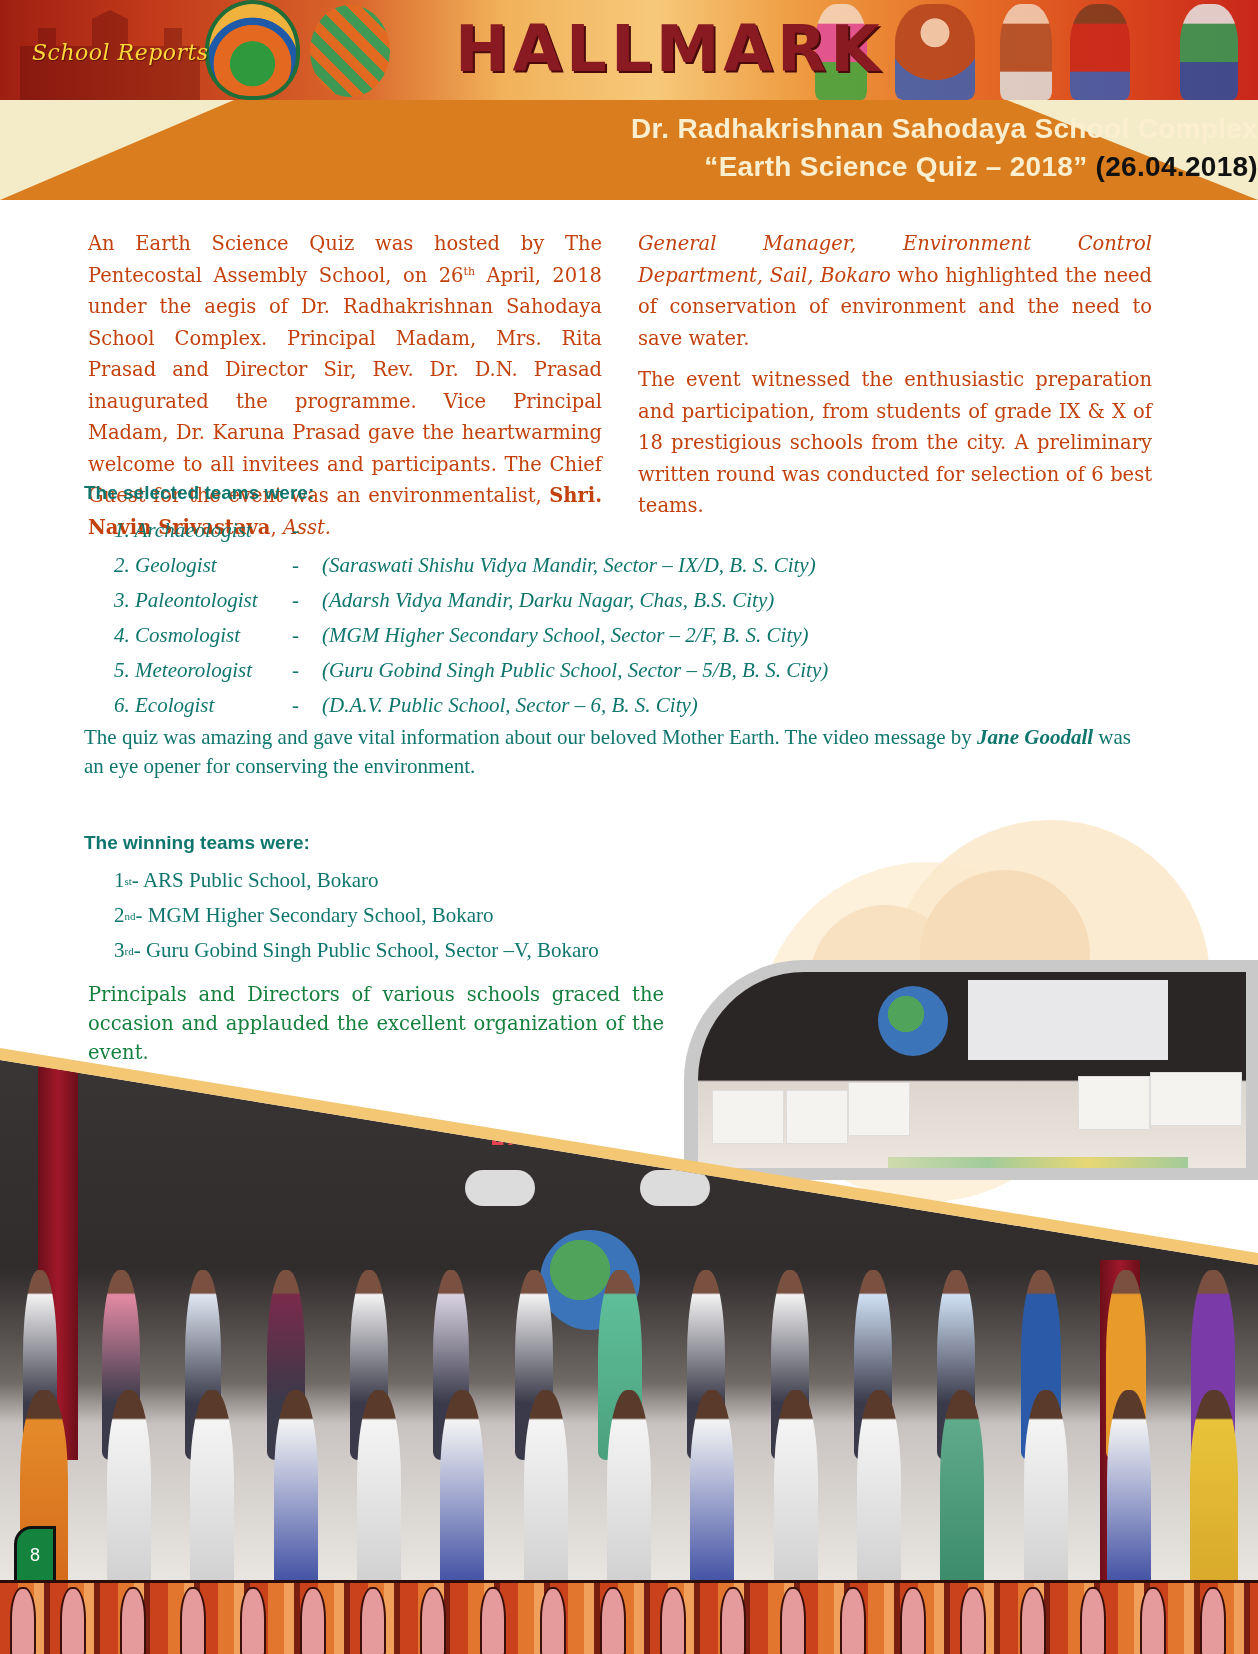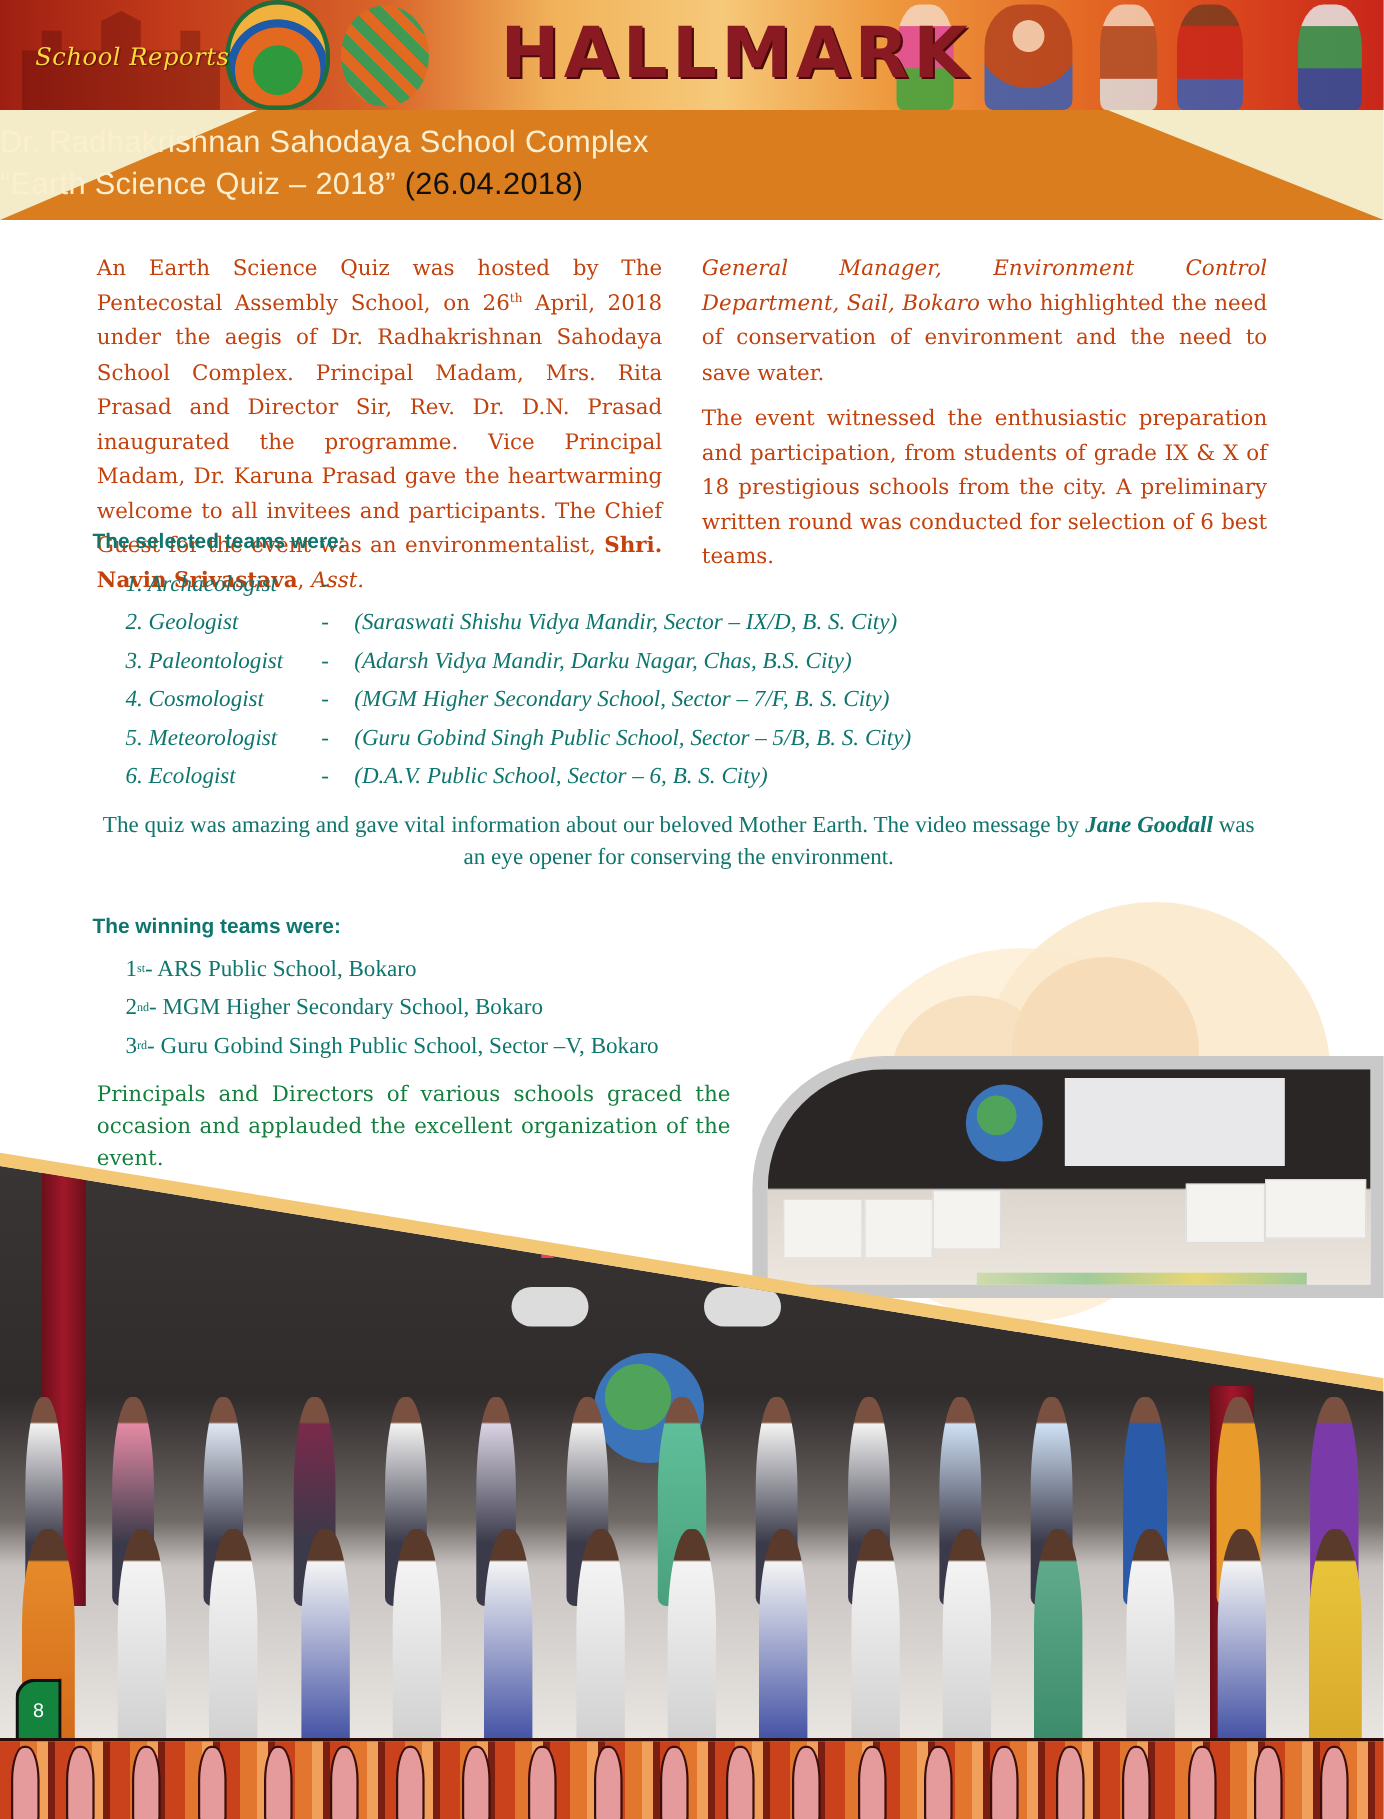--- a/index.html
+++ b/index.html
@@ -55,23 +55,23 @@
     .title-band {
       position: absolute; left: 0; top: 100px; width: 1258px; height: 100px;
       background: #f4ecc9;
     }
     .title-band .trap {
       position: absolute; left: 0; top: 0; width: 1258px; height: 100px;
       background: #d97d1e;
       clip-path: polygon(234px 0, 1007px 0, 1258px 100px, 0 100px);
     }
     .title-text {
-      position: absolute; left: 0; top: 10px; width: 1258px; text-align: left;
+      position: absolute; left: 0; top: 10px; width: 1258px; text-align: right;
       font-family: "Liberation Sans", sans-serif;
-      font-weight: normal; font-size: 28px; line-height: 38px;
+      font-weight: bold; font-size: 28px; line-height: 38px;
       color: #fbefcf; letter-spacing: 0.3px;
     }
     .title-text .date { color: #111111; }
 
     
     .col {
       position: absolute; font-size: 19.5px; line-height: 31.5px;
       text-align: justify; color: #c2410c;
     }
     .col p { margin: 0 0 10px 0; }
@@ -203,34 +203,34 @@
         <span>(Saraswati Shishu Vidya Mandir, Sector – IX/D, B. S. City)</span>
       </div>
     <div class="team-row">
         <span class="name">3. Paleontologist</span>
         <span class="dash">-</span>
         <span>(Adarsh Vidya Mandir, Darku Nagar, Chas, B.S. City)</span>
       </div>
     <div class="team-row">
         <span class="name">4. Cosmologist</span>
         <span class="dash">-</span>
-        <span>(MGM Higher Secondary School, Sector – 7/F, B. S. City)</span>
+        <span>(MGM Higher Secondary School, Sector – 2/F, B. S. City)</span>
       </div>
     <div class="team-row">
         <span class="name">5. Meteorologist</span>
         <span class="dash">-</span>
         <span>(Guru Gobind Singh Public School, Sector – 5/B, B. S. City)</span>
       </div>
     <div class="team-row">
         <span class="name">6. Ecologist</span>
         <span class="dash">-</span>
         <span>(D.A.V. Public School, Sector – 6, B. S. City)</span>
       </div>
   </div>
-  <div style="margin-top:12px;line-height:29px;text-align:center;"><span>The quiz was amazing and gave vital information about our beloved Mother Earth. The video message by </span><span class="b i">Jane Goodall</span><span> was an eye opener for conserving the environment.</span></div>
+  <div style="margin-top:0;line-height:29px;"><span>The quiz was amazing and gave vital information about our beloved Mother Earth. The video message by </span><span class="b i">Jane Goodall</span><span> was an eye opener for conserving the environment.</span></div>
 </div>
 
 <div class="circle" style="left:758px;top:862px;width:340px;height:340px;background:#fdf1dc;"></div>
 <div class="circle" style="left:890px;top:820px;width:320px;height:320px;background:#fbe9cc;opacity:0.9;"></div>
 <div class="circle" style="left:810px;top:905px;width:150px;height:150px;background:#f8e1c0;"></div>
 <div class="circle" style="left:920px;top:870px;width:170px;height:170px;background:#f6dcb8;"></div>
 
 <div class="narrow" style="top:826px;width:640px;">
   <div class="heading">The winning teams were:</div>
   <div style="margin-top:4px;">

